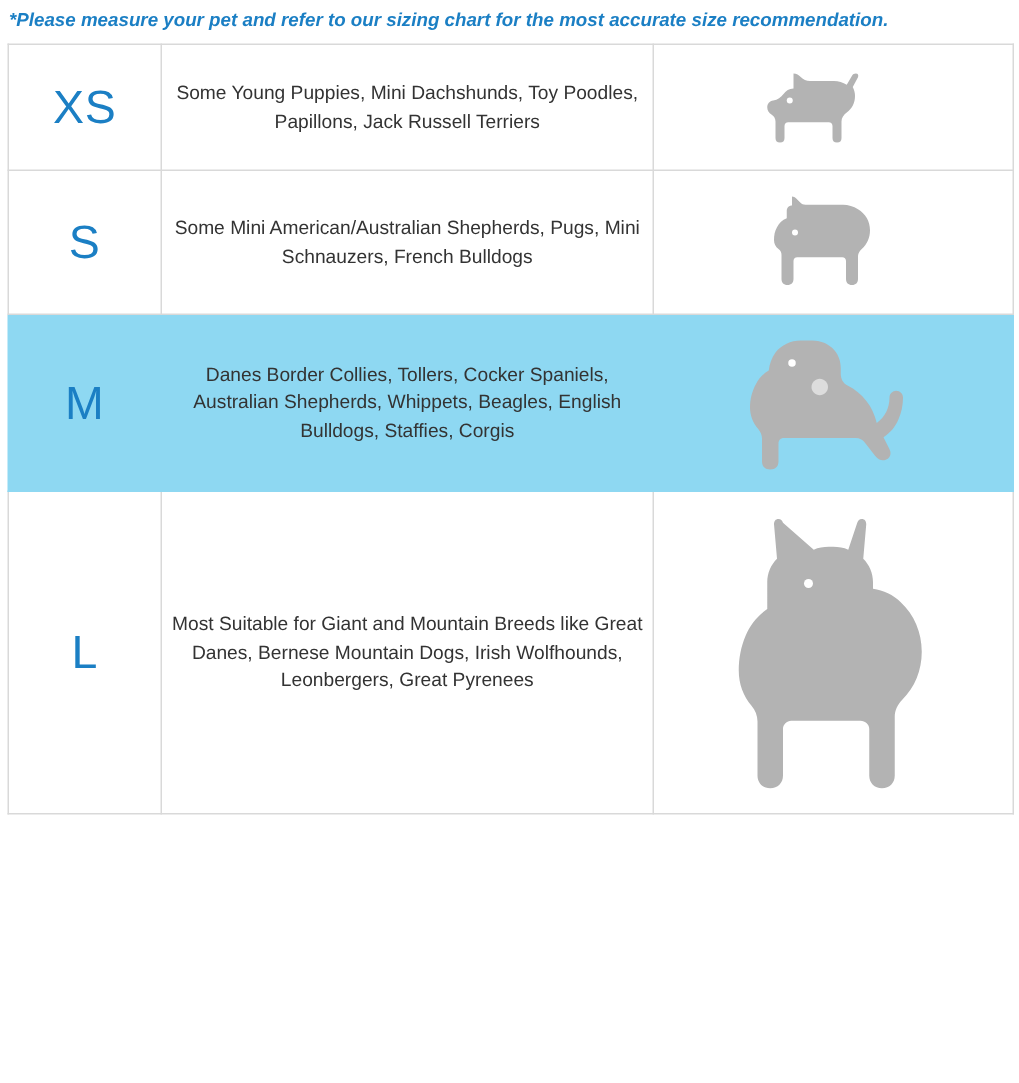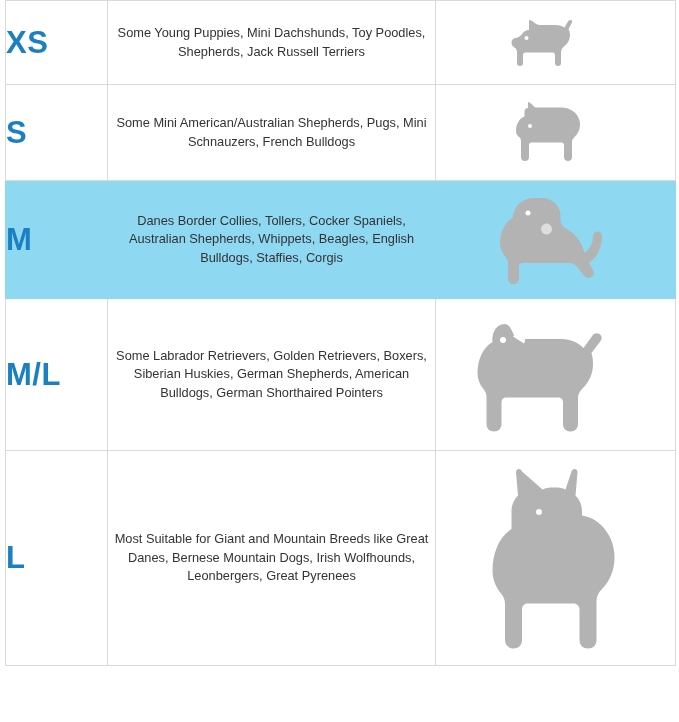--- a/index.html
+++ b/index.html
@@ -40,23 +40,24 @@
   }
 
   table.size-chart td {
     border: 1px solid #d9d9d9;
     vertical-align: middle;
     padding: 0;
   }
 
   td.size-cell {
     width: 101px;
+    text-align: center;
     color: #1b7fc4;
     font-size: 31px;
-    font-weight: bold;
+    font-weight: normal;
     letter-spacing: 0.5px;
   }
 
   td.desc-cell {
     width: 327px;
     text-align: center;
     font-size: 12.8px;
     line-height: 1.45;
     color: #333333;
     padding: 8px 18px;
@@ -85,27 +86,28 @@
   .row-s   { height: 96px; }
   .row-m   { height: 118px; }
   .row-ml  { height: 152px; }
   .row-l   { height: 215px; }
 </style>
 </head>
 <body>
 
 <div class="page">
 
+  <div class="note">*Please measure your pet and refer to our sizing chart for the most accurate size recommendation.</div>
 
   <table class="size-chart">
     <tbody>
 
       <tr class="row-xs">
         <td class="size-cell">XS</td>
-        <td class="desc-cell">Some Young Puppies, Mini Dachshunds, Toy Poodles, Shepherds, Jack Russell Terriers</td>
+        <td class="desc-cell">Some Young Puppies, Mini Dachshunds, Toy Poodles, Papillons, Jack Russell Terriers</td>
         <td class="img-cell">
           <svg class="dog-svg" width="92" height="56" viewBox="0 0 184 112" xmlns="http://www.w3.org/2000/svg">
             <g fill="#b3b3b3">
               <path d="M38 30c-6 0-10 3-13 7-4 5-8 8-14 9-5 1-8 4-8 9 0 4 2 8 6 10 3 2 5 5 5 9v22c0 4 2 6 6 6s6-2 6-6V80c0-3 2-5 5-5h54c3 0 5 2 5 5v16c0 4 2 6 6 6s6-2 6-6V74c0-5 3-9 7-12 7-5 11-13 11-22 0-4-1-8-3-12l7-13c1-3 0-5-3-5-2 0-4 1-5 3l-7 12c-5-3-11-5-17-5H60c-5 0-9-2-12-5-3-3-6-5-10-5z"></path>
               <circle cx="33" cy="46" r="4" fill="#ffffff"></circle>
             </g>
           </svg>
         </td>
       </tr>
 
@@ -129,33 +131,20 @@
           <svg class="dog-svg" width="152" height="106" viewBox="0 0 304 212" xmlns="http://www.w3.org/2000/svg">
             <g fill="#b3b3b3">
               <path d="M108 22c-14 0-26 6-34 16-5 7-8 15-9 24-7 4-13 10-17 18-5 9-8 20-8 31 0 11 4 21 11 29 3 4 5 8 5 13v30c0 7 4 11 11 11s11-4 11-11v-24c0-4 3-7 7-7h96c5 0 9 2 12 6l14 18c4 5 9 7 14 5 6-2 8-8 5-14l-8-16c9-6 16-14 20-24 4-9 6-19 6-29 0-5-4-9-9-9s-9 4-9 9c0 14-6 26-17 34-5-22-19-40-39-50-6-3-9-9-9-16v-8c0-21-17-36-38-36h-16z"></path>
               <circle cx="96" cy="52" r="5" fill="#ffffff"></circle>
               <path d="M122 84c0 6 5 11 11 11s11-5 11-11-5-11-11-11-11 5-11 11z" fill="#ffffff" opacity="0.55"></path>
             </g>
           </svg>
         </td>
       </tr>
 
-      <tr class="row-ml">
-        <td class="size-cell">M/L</td>
-        <td class="desc-cell">Some Labrador Retrievers, Golden Retrievers, Boxers, Siberian Huskies, German Shepherds, American Bulldogs, German Shorthaired Pointers</td>
-        <td class="img-cell">
-          <svg class="dog-svg" width="168" height="128" viewBox="0 0 336 256" xmlns="http://www.w3.org/2000/svg">
-            <g fill="#b3b3b3">
-              <path d="M66 26c-10 0-18 6-22 15-3 7-4 14-3 21-10 6-18 15-23 27-5 11-7 23-7 35 0 12 4 23 12 32 4 5 6 10 6 16v54c0 9 6 15 15 15s15-6 15-15v-44c0-5 4-9 9-9h104c6 0 10 4 10 9v44c0 9 6 15 15 15s15-6 15-15v-52c0-7 3-13 8-18 14-13 22-30 22-50 0-8-1-15-3-22l18-24c4-5 3-11-2-14-5-3-11-2-14 3l-18 25c-11-11-26-18-43-18H98c-6 0-11-3-14-8l-6-12c-3-6-7-10-12-10z"></path>
-              <circle cx="62" cy="58" r="6" fill="#ffffff"></circle>
-              <path d="M92 44c8 0 14 6 14 14 0 3-1 5-2 7l-22-14c3-4 6-7 10-7z" fill="#ffffff"></path>
-            </g>
-          </svg>
-        </td>
-      </tr>
 
       <tr class="row-l">
         <td class="size-cell">L</td>
         <td class="desc-cell">Most Suitable for Giant and Mountain Breeds like Great Danes, Bernese Mountain Dogs, Irish Wolfhounds, Leonbergers, Great Pyrenees</td>
         <td class="img-cell">
           <svg class="dog-svg" width="150" height="188" viewBox="0 0 300 376" xmlns="http://www.w3.org/2000/svg">
             <g fill="#b3b3b3">
               <path d="M76 10c-4 0-6 3-6 7l4 46c-8 8-13 19-13 31v36c-13 9-23 21-29 36-6 14-9 30-9 46 0 18 6 34 17 47 5 6 8 13 8 21v72c0 10 7 17 17 17s17-7 17-17v-62c0-6 5-11 11-11h92c7 0 12 5 12 11v62c0 10 7 17 17 17s17-7 17-17v-78c0-9 4-17 10-23 17-17 26-39 26-64 0-26-10-49-28-66-10-10-23-16-37-18V94c0-12-5-23-13-31l4-46c0-4-2-7-6-7-3 0-5 2-6 5l-12 36c-6-3-13-4-20-4h-6c-7 0-14 1-20 4L82 15c-1-3-3-5-6-5z"></path>
               <circle cx="116" cy="96" r="6" fill="#ffffff"></circle>
             </g>

